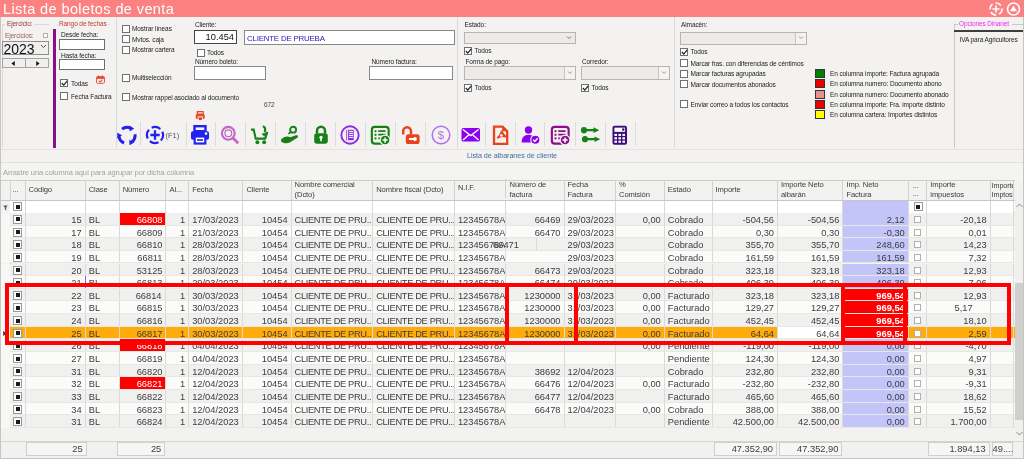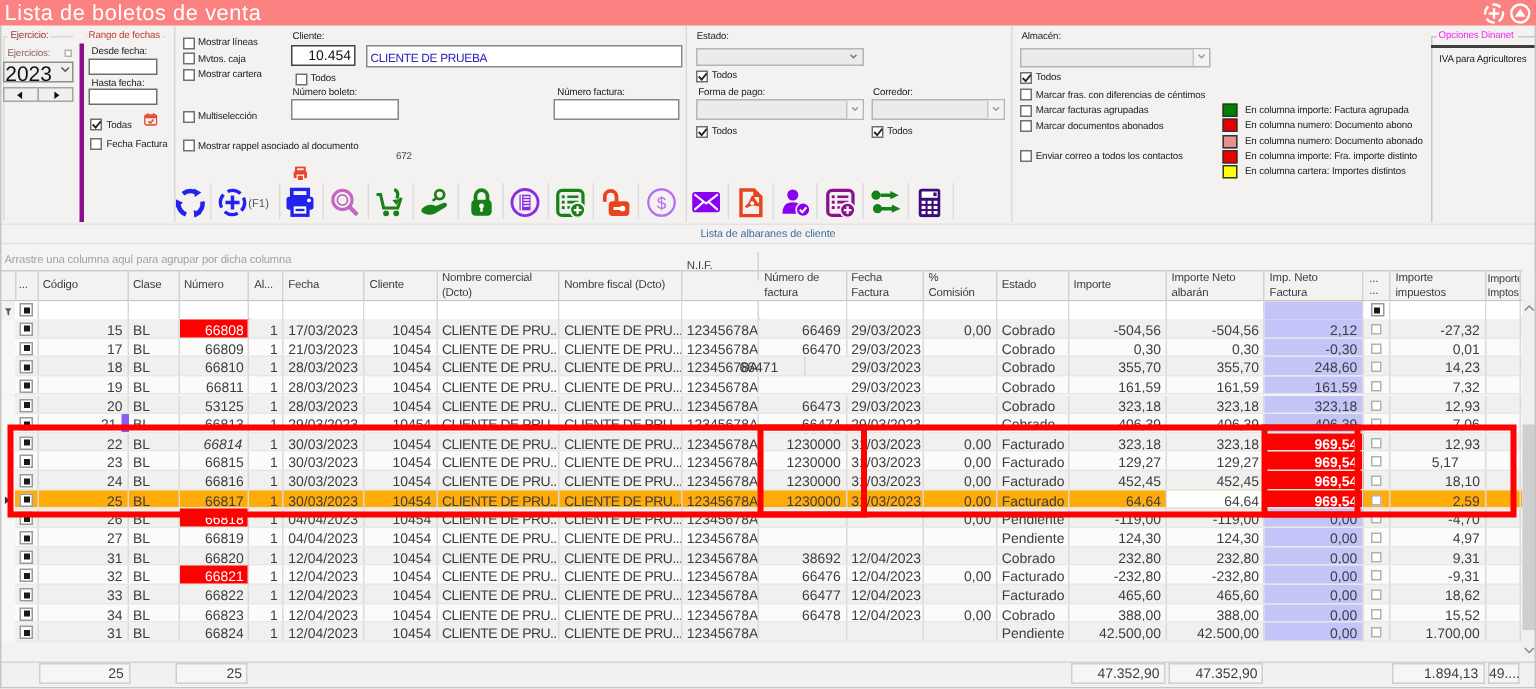--- a/index.html
+++ b/index.html
@@ -339,21 +339,21 @@
   </div>
 <div class="hcell" style="left:243.4px;top:181px;width:48.2px;height:18.5px;">
     <div>Cliente</div>
   </div>
 <div class="hcell" style="left:291.6px;top:181px;width:81.6px;height:18.5px;">
     <div>Nombre comercial<br>(Dcto)</div>
   </div>
 <div class="hcell" style="left:373.2px;top:181px;width:81.7px;height:18.5px;">
     <div>Nombre fiscal (Dcto)</div>
   </div>
-<div class="hcell" style="left:454.9px;top:168px;width:51.6px;height:18.5px;">
+<div class="hcell" style="left:454.9px;top:179px;width:51.6px;height:18.5px;">
     <div>N.I.F.</div>
   </div>
 <div class="hcell" style="left:506.5px;top:181px;width:58px;height:18.5px;">
     <div>Número de<br>factura</div>
   </div>
 <div class="hcell" style="left:564.5px;top:181px;width:51.5px;height:18.5px;">
     <div>Fecha<br>Factura</div>
   </div>
 <div class="hcell" style="left:616px;top:181px;width:48.8px;height:18.5px;">
     <div>%<br>Comisión</div>
@@ -420,21 +420,21 @@
 <div class="cell" style="left:373.2px;top:212.9px;width:81.7px;height:11.65px;padding-left:3px;border-right:1px solid #dadad9;"><span style="letter-spacing:-0.35px">CLIENTE DE PRU...</span></div>
 <div class="cell" style="left:454.9px;top:212.9px;width:51.6px;height:11.65px;padding-left:3px;border-right:1px solid #dadad9;">12345678A</div>
 <div class="cell" style="left:506.5px;top:212.9px;width:58px;height:11.65px;text-align:right;padding-right:3px;border-right:1px solid #dadad9;">66469</div>
 <div class="cell" style="left:564.5px;top:212.9px;width:51.5px;height:11.65px;padding-left:3px;border-right:1px solid #dadad9;">29/03/2023</div>
 <div class="cell" style="left:616px;top:212.9px;width:48.8px;height:11.65px;text-align:right;padding-right:3px;border-right:1px solid #dadad9;">0,00</div>
 <div class="cell" style="left:664.8px;top:212.9px;width:47.8px;height:11.65px;padding-left:3px;border-right:1px solid #dadad9;">Cobrado</div>
 <div class="cell" style="left:712.6px;top:212.9px;width:65.4px;height:11.65px;text-align:right;padding-right:3px;border-right:1px solid #dadad9;">-504,56</div>
 <div class="cell" style="left:778px;top:212.9px;width:65.4px;height:11.65px;text-align:right;padding-right:3px;border-right:1px solid #dadad9;">-504,56</div>
 <div class="cell" style="left:843.4px;top:212.9px;width:65.4px;height:11.65px;text-align:right;padding-right:3px;background:#c3c4f8;border-right:1px solid #dadad9;">2,12</div>
 <div class="cell" style="left:908.8px;top:212.9px;width:18.5px;height:11.65px;padding-left:3px;border-right:1px solid #dadad9;"></div>
-<div class="cell" style="left:927.3px;top:212.9px;width:63.3px;height:11.65px;text-align:right;padding-right:3px;border-right:1px solid #dadad9;">-27,32</div>
+<div class="cell" style="left:927.3px;top:212.9px;width:63.3px;height:11.65px;text-align:right;padding-right:3px;border-right:1px solid #dadad9;">-20,18</div>
 <div class="cell" style="left:990.6px;top:212.9px;width:23.9px;height:11.65px;padding-left:3px;border-right:1px solid #dadad9;"></div>
 <div class="dotbtn" style="left:13px;top:214.9px;"></div>
 <div class="gchk" style="left:914px;top:215.9px;"></div>
 <div class="abs" style="left:0;top:225.55px;width:9.5px;height:12.65px;background:#f7f7f6;"></div>
 <div class="abs" style="left:10px;top:225.55px;width:1004.5px;height:12.65px;background:#fbfbfa;border-bottom:1px solid #e7e7e6;"></div>
 <div class="cell" style="left:9.5px;top:225.55px;width:16px;height:11.65px;padding-left:3px;border-right:1px solid #dadad9;"></div>
 <div class="cell" style="left:25.5px;top:225.55px;width:60.2px;height:11.65px;text-align:right;padding-right:3px;border-right:1px solid #dadad9;">17</div>
 <div class="cell" style="left:85.7px;top:225.55px;width:34px;height:11.65px;padding-left:3px;border-right:1px solid #dadad9;">BL</div>
 <div class="cell" style="left:119.7px;top:225.55px;width:46.8px;height:11.65px;text-align:right;padding-right:3px;border-right:1px solid #dadad9;">66809</div>
 <div class="cell" style="left:166.5px;top:225.55px;width:22.7px;height:11.65px;text-align:right;padding-right:3px;border-right:1px solid #dadad9;">1</div>
@@ -523,21 +523,21 @@
 <div class="cell" style="left:778px;top:263.5px;width:65.4px;height:11.65px;text-align:right;padding-right:3px;border-right:1px solid #dadad9;">323,18</div>
 <div class="cell" style="left:843.4px;top:263.5px;width:65.4px;height:11.65px;text-align:right;padding-right:3px;background:#c3c4f8;border-right:1px solid #dadad9;">323,18</div>
 <div class="cell" style="left:908.8px;top:263.5px;width:18.5px;height:11.65px;padding-left:3px;border-right:1px solid #dadad9;"></div>
 <div class="cell" style="left:927.3px;top:263.5px;width:63.3px;height:11.65px;text-align:right;padding-right:3px;border-right:1px solid #dadad9;">12,93</div>
 <div class="cell" style="left:990.6px;top:263.5px;width:23.9px;height:11.65px;padding-left:3px;border-right:1px solid #dadad9;"></div>
 <div class="dotbtn" style="left:13px;top:265.5px;"></div>
 <div class="gchk" style="left:914px;top:266.5px;"></div>
 <div class="abs" style="left:0;top:276.15px;width:9.5px;height:12.65px;background:#f7f7f6;"></div>
 <div class="abs" style="left:10px;top:276.15px;width:1004.5px;height:12.65px;background:#fbfbfa;border-bottom:1px solid #e7e7e6;"></div>
 <div class="cell" style="left:9.5px;top:276.15px;width:16px;height:11.65px;padding-left:3px;border-right:1px solid #dadad9;"></div>
-<div class="cell" style="left:25.5px;top:276.15px;width:60.2px;height:11.65px;text-align:right;padding-right:3px;border-right:5px solid #8b5cf6;">21</div>
+<div class="cell" style="left:25.5px;top:276.15px;width:60.2px;height:11.65px;text-align:right;padding-right:3px;border-right:1px solid #8b5cf6;">21</div>
 <div class="cell" style="left:85.7px;top:276.15px;width:34px;height:11.65px;padding-left:3px;border-right:1px solid #dadad9;">BL</div>
 <div class="cell" style="left:119.7px;top:276.15px;width:46.8px;height:11.65px;text-align:right;padding-right:3px;border-right:1px solid #dadad9;">66813</div>
 <div class="cell" style="left:166.5px;top:276.15px;width:22.7px;height:11.65px;text-align:right;padding-right:3px;border-right:1px solid #dadad9;">1</div>
 <div class="cell" style="left:189.2px;top:276.15px;width:54.2px;height:11.65px;padding-left:3px;border-right:1px solid #dadad9;">29/03/2023</div>
 <div class="cell" style="left:243.4px;top:276.15px;width:48.2px;height:11.65px;text-align:right;padding-right:3px;border-right:1px solid #dadad9;">10454</div>
 <div class="cell" style="left:291.6px;top:276.15px;width:81.6px;height:11.65px;padding-left:3px;border-right:1px solid #dadad9;"><span style="letter-spacing:-0.35px">CLIENTE DE PRU...</span></div>
 <div class="cell" style="left:373.2px;top:276.15px;width:81.7px;height:11.65px;padding-left:3px;border-right:1px solid #dadad9;"><span style="letter-spacing:-0.35px">CLIENTE DE PRU...</span></div>
 <div class="cell" style="left:454.9px;top:276.15px;width:51.6px;height:11.65px;padding-left:3px;border-right:1px solid #dadad9;">12345678A</div>
 <div class="cell" style="left:506.5px;top:276.15px;width:58px;height:11.65px;text-align:right;padding-right:3px;border-right:1px solid #dadad9;">66474</div>
 <div class="cell" style="left:564.5px;top:276.15px;width:51.5px;height:11.65px;padding-left:3px;border-right:1px solid #dadad9;">29/03/2023</div>
@@ -549,21 +549,21 @@
 <div class="cell" style="left:908.8px;top:276.15px;width:18.5px;height:11.65px;padding-left:3px;border-right:1px solid #dadad9;"></div>
 <div class="cell" style="left:927.3px;top:276.15px;width:63.3px;height:11.65px;text-align:right;padding-right:3px;border-right:1px solid #dadad9;">7,06</div>
 <div class="cell" style="left:990.6px;top:276.15px;width:23.9px;height:11.65px;padding-left:3px;border-right:1px solid #dadad9;"></div>
 <div class="dotbtn" style="left:13px;top:278.15px;"></div>
 <div class="gchk" style="left:914px;top:279.15px;"></div>
 <div class="abs" style="left:0;top:288.8px;width:9.5px;height:12.65px;background:#f7f7f6;"></div>
 <div class="abs" style="left:10px;top:288.8px;width:1004.5px;height:12.65px;background:#f0f0ef;border-bottom:1px solid #e7e7e6;"></div>
 <div class="cell" style="left:9.5px;top:288.8px;width:16px;height:11.65px;padding-left:3px;border-right:1px solid #dadad9;"></div>
 <div class="cell" style="left:25.5px;top:288.8px;width:60.2px;height:11.65px;text-align:right;padding-right:3px;border-right:1px solid #dadad9;">22</div>
 <div class="cell" style="left:85.7px;top:288.8px;width:34px;height:11.65px;padding-left:3px;border-right:1px solid #dadad9;">BL</div>
-<div class="cell" style="left:119.7px;top:288.8px;width:46.8px;height:11.65px;text-align:right;padding-right:4px;border-right:1px solid #dadad9;font-style:italic;">66814</div>
+<div class="cell" style="left:119.7px;top:288.8px;width:46.8px;height:11.65px;text-align:right;padding-right:4px;border-right:1px solid #dadad9;">66814</div>
 <div class="cell" style="left:166.5px;top:288.8px;width:22.7px;height:11.65px;text-align:right;padding-right:3px;border-right:1px solid #dadad9;">1</div>
 <div class="cell" style="left:189.2px;top:288.8px;width:54.2px;height:11.65px;padding-left:3px;border-right:1px solid #dadad9;">30/03/2023</div>
 <div class="cell" style="left:243.4px;top:288.8px;width:48.2px;height:11.65px;text-align:right;padding-right:3px;border-right:1px solid #dadad9;">10454</div>
 <div class="cell" style="left:291.6px;top:288.8px;width:81.6px;height:11.65px;padding-left:3px;border-right:1px solid #dadad9;"><span style="letter-spacing:-0.35px">CLIENTE DE PRU...</span></div>
 <div class="cell" style="left:373.2px;top:288.8px;width:81.7px;height:11.65px;padding-left:3px;border-right:1px solid #dadad9;"><span style="letter-spacing:-0.35px">CLIENTE DE PRU...</span></div>
 <div class="cell" style="left:454.9px;top:288.8px;width:51.6px;height:11.65px;padding-left:3px;border-right:1px solid #dadad9;">12345678A</div>
 <div class="cell" style="left:506.5px;top:288.8px;width:58px;height:11.65px;text-align:right;padding-right:3px;border-right:1px solid #dadad9;">1230000</div>
 <div class="cell" style="left:564.5px;top:288.8px;width:51.5px;height:11.65px;padding-left:3px;border-right:1px solid #dadad9;">31/03/2023</div>
 <div class="cell" style="left:616px;top:288.8px;width:48.8px;height:11.65px;text-align:right;padding-right:3px;border-right:1px solid #dadad9;">0,00</div>
 <div class="cell" style="left:664.8px;top:288.8px;width:47.8px;height:11.65px;padding-left:3px;border-right:1px solid #dadad9;">Facturado</div>

